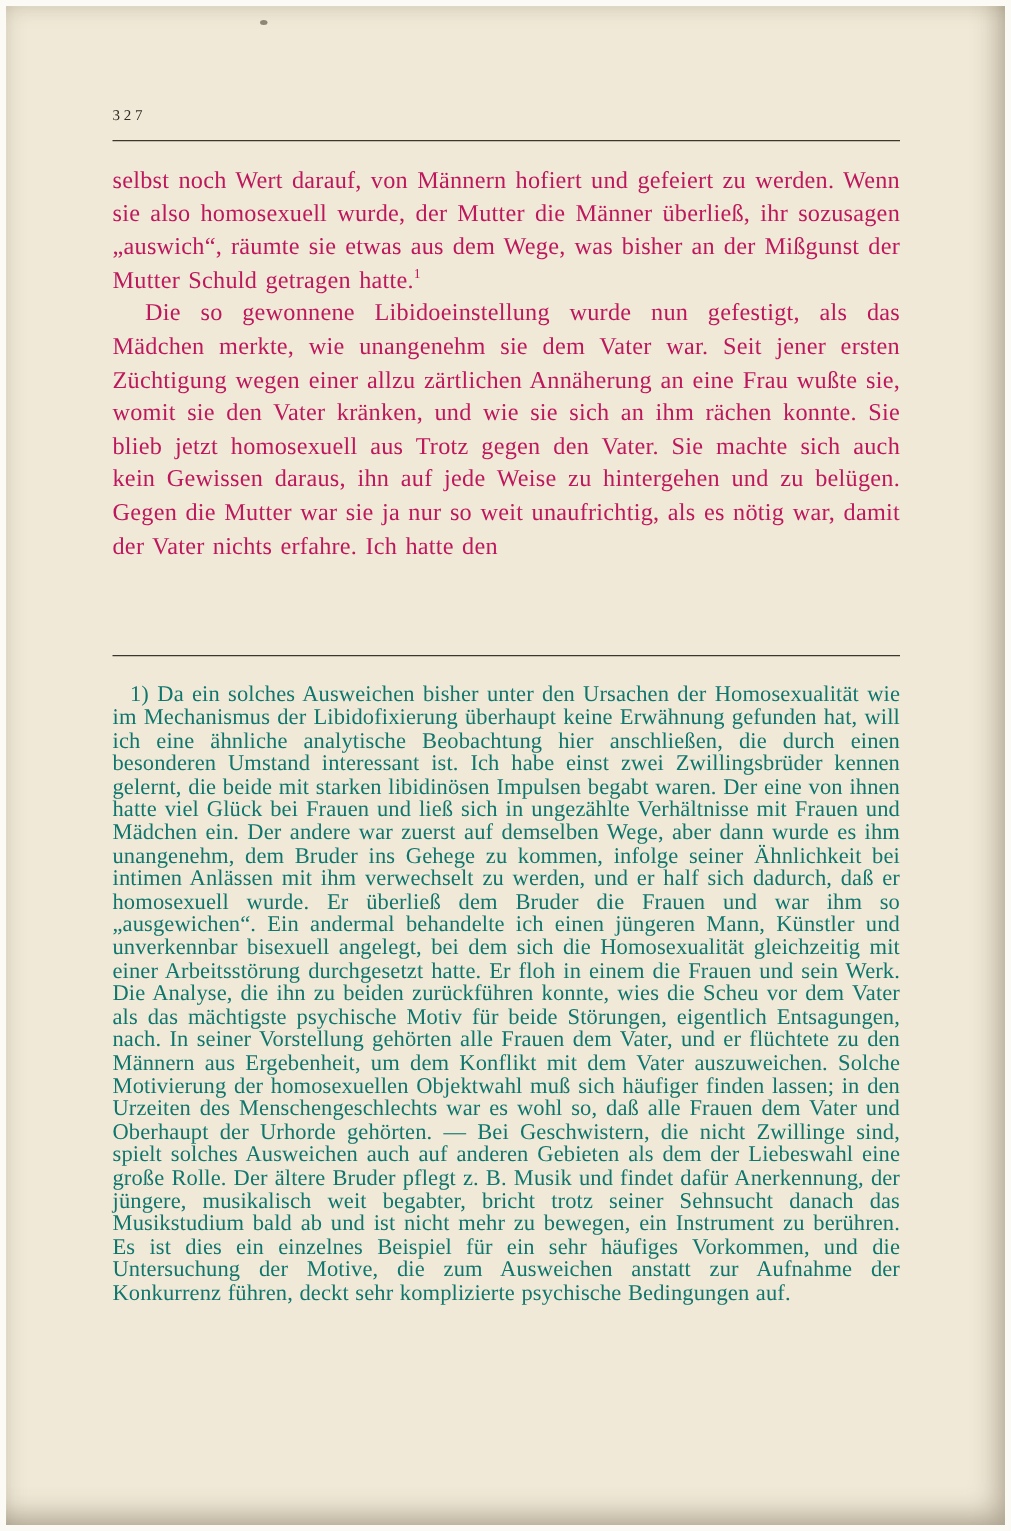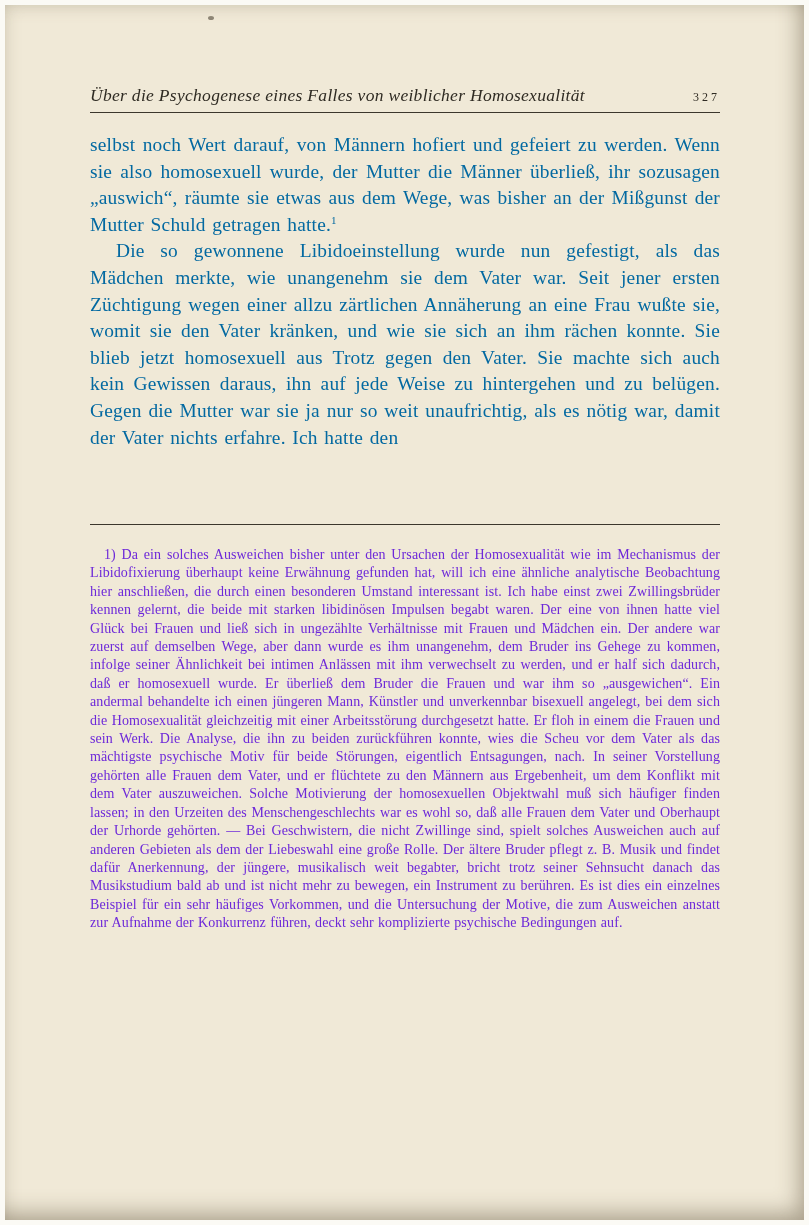--- a/index.html
+++ b/index.html
@@ -48,60 +48,59 @@
   .header-rule {
     position:absolute;
     left:85px; right:84px; top:107px;
     border-top:1.6px solid #3c372c;
   }
   .body-text {
     position:absolute;
     left:85px; right:84px; top:127px;
     font-size:19.4px;
     line-height:26.6px;
-    color:#0369a1;
+    color:#be185d;
     text-align:justify;
     letter-spacing:0.2px;
     word-spacing:1.6px;
     hyphens:auto;
     -webkit-hyphens:auto;
   }
   .body-text p.indented { text-indent:26px; }
   .footnote-ref {
     font-size:11px;
     vertical-align:super;
     line-height:0;
   }
   .footnote-rule {
     position:absolute;
     left:85px; right:84px; top:519px;
     border-top:1.3px solid #3c372c;
   }
   .footnote {
     position:absolute;
     left:85px; right:84px; top:541px;
-    font-size:14px;
+    font-size:18px;
     line-height:18.4px;
-    color:#6d28d9;
+    color:#0f766e;
     text-align:justify;
     text-indent:14px;
     letter-spacing:0.1px;
     word-spacing:0.6px;
     hyphens:auto;
     -webkit-hyphens:auto;
   }
 </style>
 </head>
 <body>
 
 <div class="page">
   <div class="speck"></div>
 
   <div class="header-row">
-    <span class="header-title">Über die Psychogenese eines Falles von weiblicher Homosexualität</span>
     <span class="page-number">327</span>
   </div>
 
   <div class="header-rule"></div>
 
   <div class="body-text">
     <p><span>selbst noch Wert darauf, von Männern hofiert und gefeiert zu werden. Wenn sie also homosexuell wurde, der Mutter die Männer überließ, ihr sozusagen „auswich“, räumte sie etwas aus dem Wege, was bisher an der Mißgunst der Mutter Schuld getragen hatte.</span><sup class="footnote-ref">1</sup></p>
     <p class="indented">Die so gewonnene Libidoeinstellung wurde nun gefestigt, als das Mädchen merkte, wie unangenehm sie dem Vater war. Seit jener ersten Züchtigung wegen einer allzu zärtlichen Annäherung an eine Frau wußte sie, womit sie den Vater kränken, und wie sie sich an ihm rächen konnte. Sie blieb jetzt homosexuell aus Trotz gegen den Vater. Sie machte sich auch kein Gewissen daraus, ihn auf jede Weise zu hintergehen und zu belügen. Gegen die Mutter war sie ja nur so weit unaufrichtig, als es nötig war, damit der Vater nichts erfahre. Ich hatte den</p>
   </div>
 

